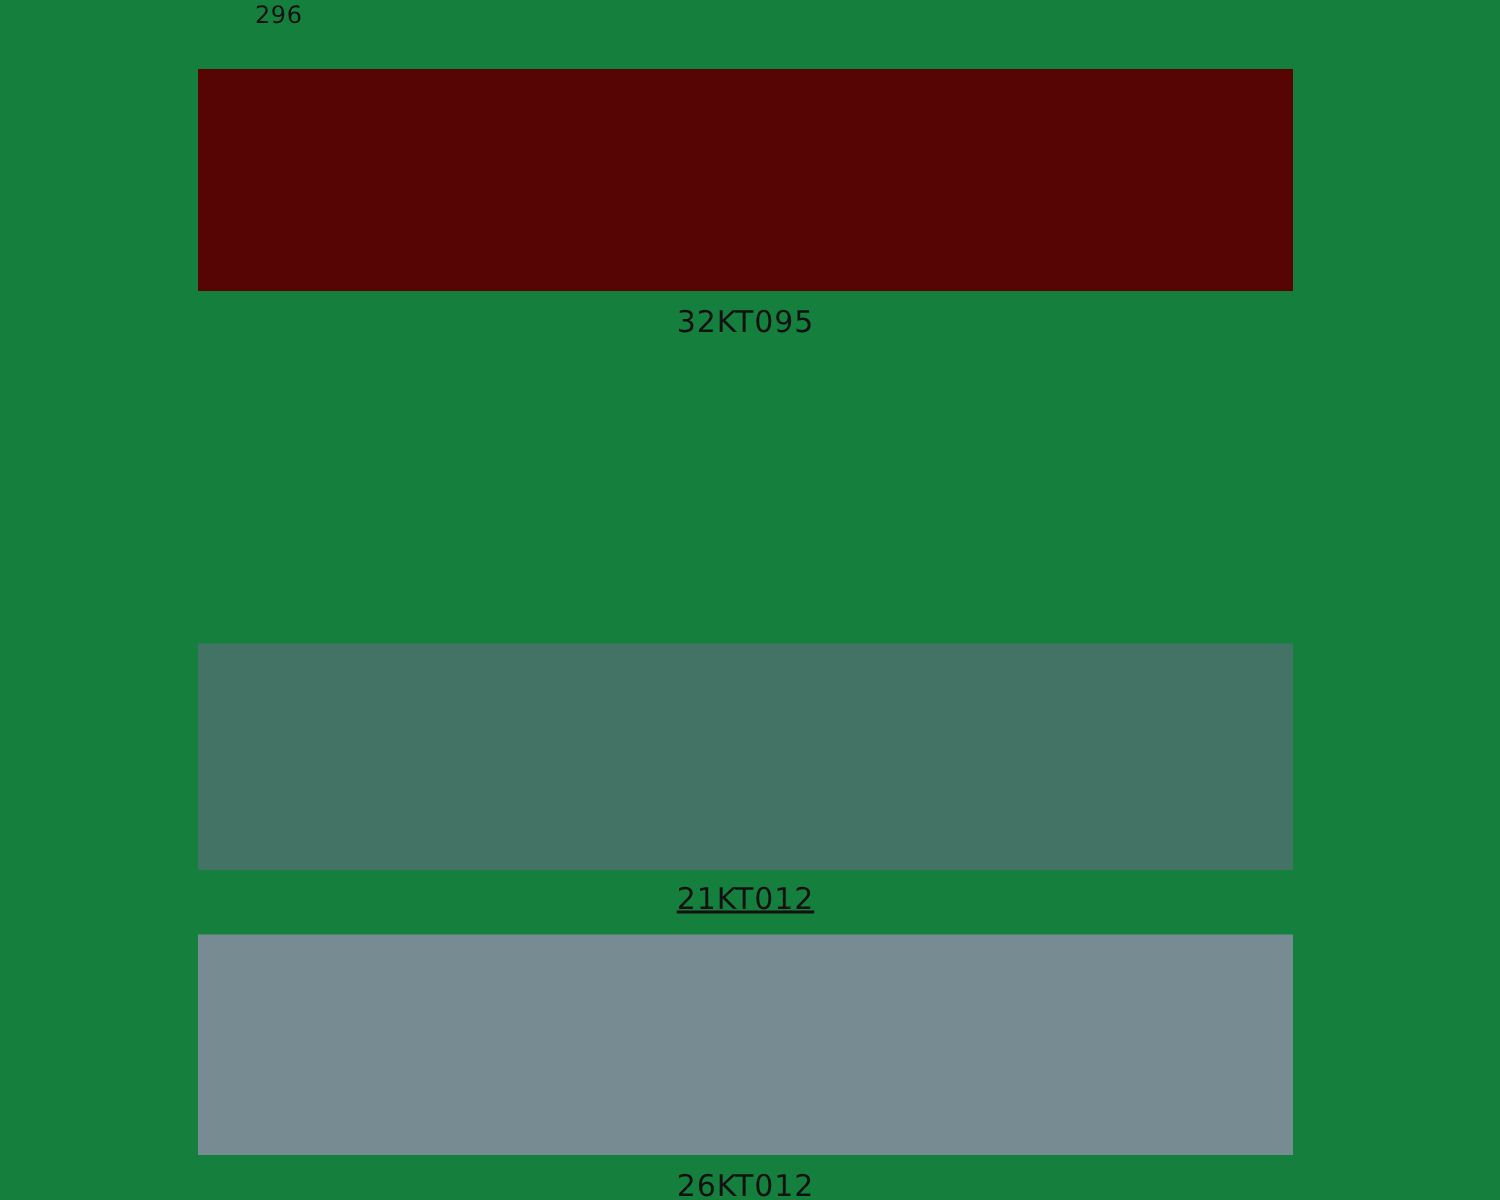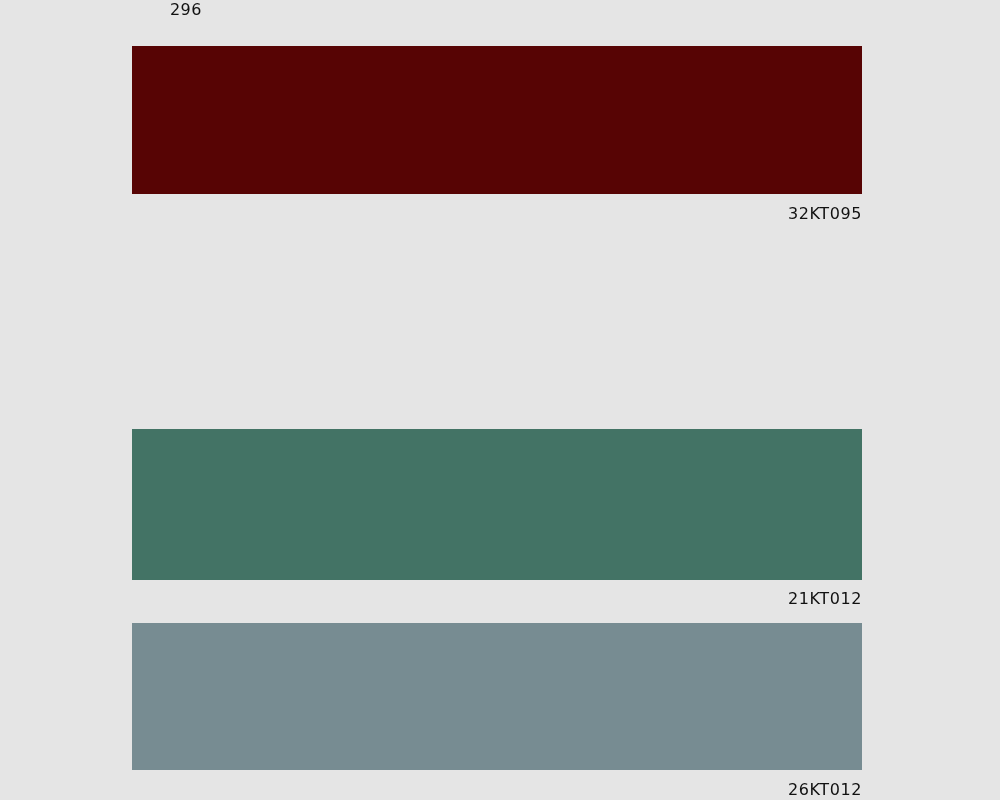--- a/index.html
+++ b/index.html
@@ -15,21 +15,21 @@
     color: #000000;
     overflow: hidden;
   }
 
   #page {
     position: absolute;
     left: 0;
     top: 0;
     width: 1000px;
     height: 800px;
-    background: #e5e5e5;
+    background: #15803d;
   }
 
   .page-number {
     position: absolute;
     left: 170px;
     top: 0px;
     font-size: 16px;
     letter-spacing: 0.4px;
     line-height: 20px;
     color: #111111;
@@ -43,42 +43,42 @@
   }
 
   .swatch {
     width: 730px;
     display: block;
   }
 
   .swatch-label {
     display: block;
     width: 730px;
-    text-align: right;
-    font-size: 16px;
+    text-align: center;
+    font-size: 20px;
     letter-spacing: 0.6px;
     line-height: 20px;
     color: #111111;
     white-space: nowrap;
   }
 
   
   #group-0 { top: 46px; }
   #group-1 { top: 238px; }
   #group-2 { top: 429px; }
   #group-3 { top: 623px; }
 
   #group-0 .swatch { height: 148px; }
   #group-1 .swatch { height: 149px; }
   #group-2 .swatch { height: 151px; }
   #group-3 .swatch { height: 147px; }
 
   #group-0 .swatch-label { padding-top: 10px; }
   #group-1 .swatch-label { padding-top: 10px; }
-  #group-2 .swatch-label { padding-top: 9px; }
+  #group-2 .swatch-label { padding-top: 9px; text-decoration: underline; }
   #group-3 .swatch-label { padding-top: 10px; }
 </style>
 </head>
 <body style="background: rgb(255, 255, 255);">
 
 <div id="page">
 
   <div class="page-number">296</div>
 
   <div class="swatch-group" id="group-0">

